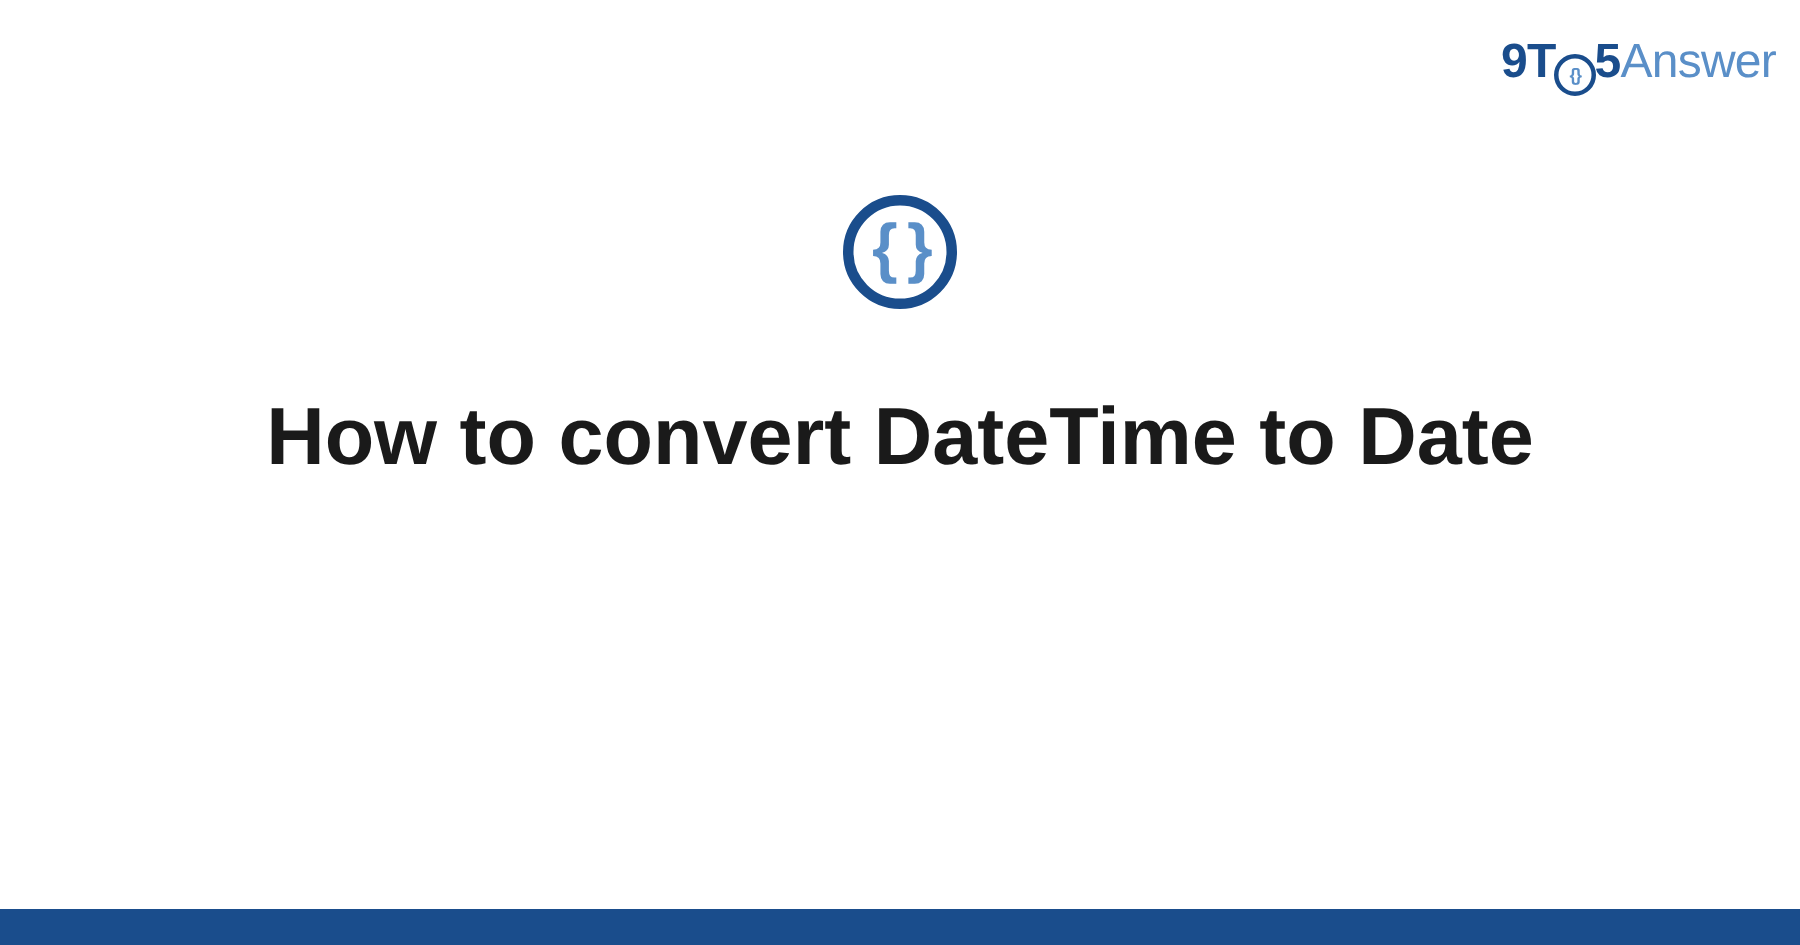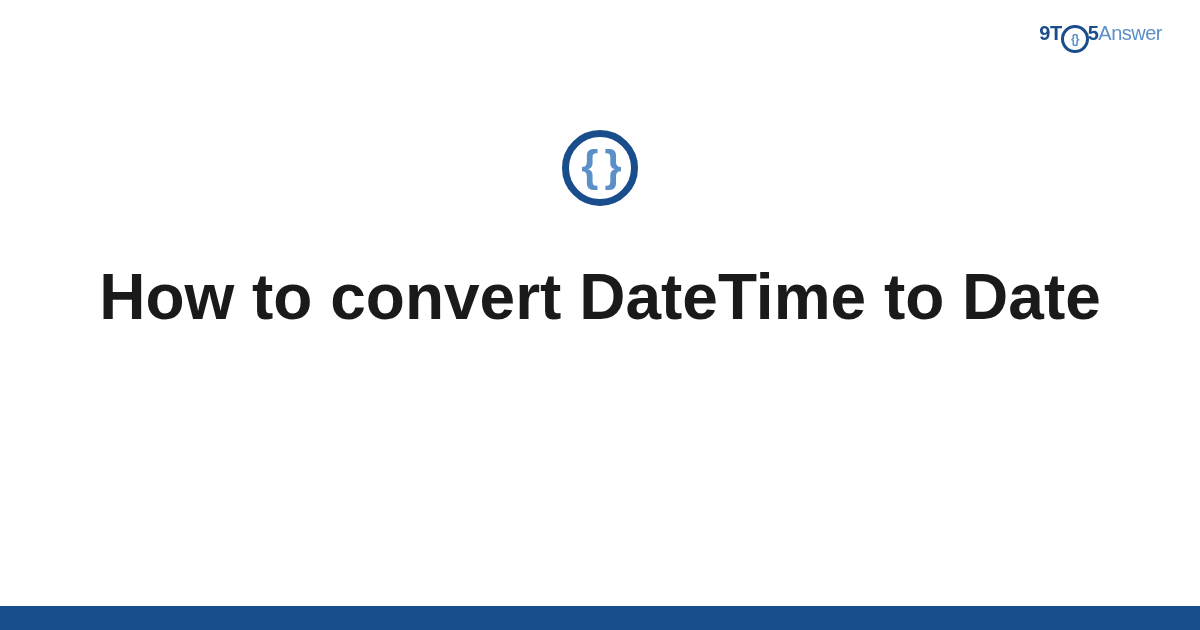--- a/index.html
+++ b/index.html
@@ -11,22 +11,22 @@
       width: 1200px;
       height: 630px;
       background: #ffffff;
       font-family: Arial, Helvetica, sans-serif;
       position: relative;
       overflow: hidden;
     }
     .brand {
       position: absolute;
       top: 22px;
-      right: 38px;
-      font-size: 20px;
+      right: 16px;
+      font-size: 32px;
       font-weight: 600;
       letter-spacing: -0.5px;
     }
     .brand-prefix {
       color: #1a4d8c;
       font-weight: 700;
     }
     .brand-o {
       display: inline-flex;
       align-items: center;
@@ -74,21 +74,21 @@
       letter-spacing: -3px;
       line-height: 1;
       margin-top: -4px;
     }
     .title {
       position: absolute;
       top: 260px;
       left: 0;
       right: 0;
       text-align: center;
-      font-size: 64px;
+      font-size: 54px;
       font-weight: 700;
       color: #1a1a1a;
       padding: 0 40px;
     }
     .footer-bar {
       position: absolute;
       bottom: 0;
       left: 0;
       right: 0;
       height: 24px;

